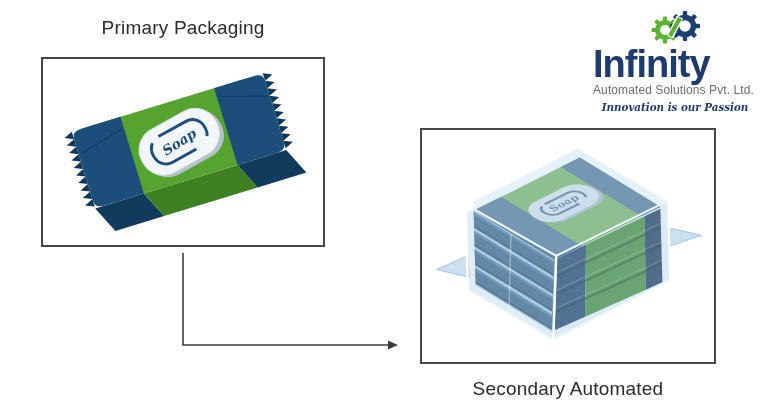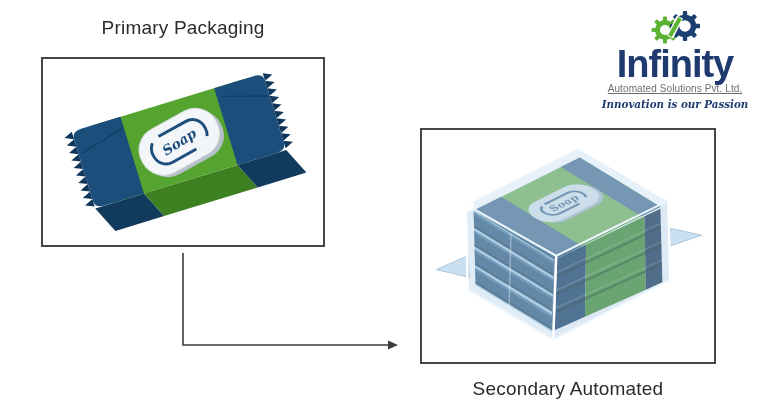--- a/index.html
+++ b/index.html
@@ -12,25 +12,25 @@
   .stage-title.secondary{left:420px;top:378px;width:296px;}
 
   .frame{position:absolute;background:#ffffff;border:2px solid #474747;box-sizing:border-box;}
   .frame.primary{left:41px;top:57px;width:284px;height:190px;}
   .frame.secondary{left:420px;top:128px;width:296px;height:236px;}
   .frame svg{display:block;}
 
   .arrow-layer{position:absolute;left:170px;top:248px;width:240px;height:105px;}
 
   
-  .brand{position:absolute;left:593px;top:10px;width:164px;text-align:center;}
+  .brand{position:absolute;left:593px;top:10px;width:164px;text-align:left;}
   .brand .gears{display:block;margin:0 auto 0 auto;}
   .brand .name{font-size:38px;line-height:36px;font-weight:bold;color:#1e3a6f;
                letter-spacing:-1px;margin-top:-2px;}
-  .brand .subtitle{font-size:10px;color:#6d6e71;letter-spacing:.1px;margin-top:1px;text-decoration:underline;}
+  .brand .subtitle{font-size:12px;color:#6d6e71;letter-spacing:.1px;margin-top:1px;}
   .brand .tagline-row{display:flex;align-items:center;justify-content:center;gap:10px;margin-top:4px;}
   .brand .tagline-dash{width:17px;height:2.4px;background:#55b43b;border-radius:1px;}
   .brand .tagline{font-family:"DejaVu Serif","Liberation Serif",serif;font-style:italic;
                   font-weight:bold;font-size:10.3px;color:#1e3a6f;white-space:nowrap;}
 
   .soap-script{font-family:"DejaVu Serif","Liberation Serif",serif;font-style:italic;font-weight:bold;}
 </style>
 </head>
 <body>
 

